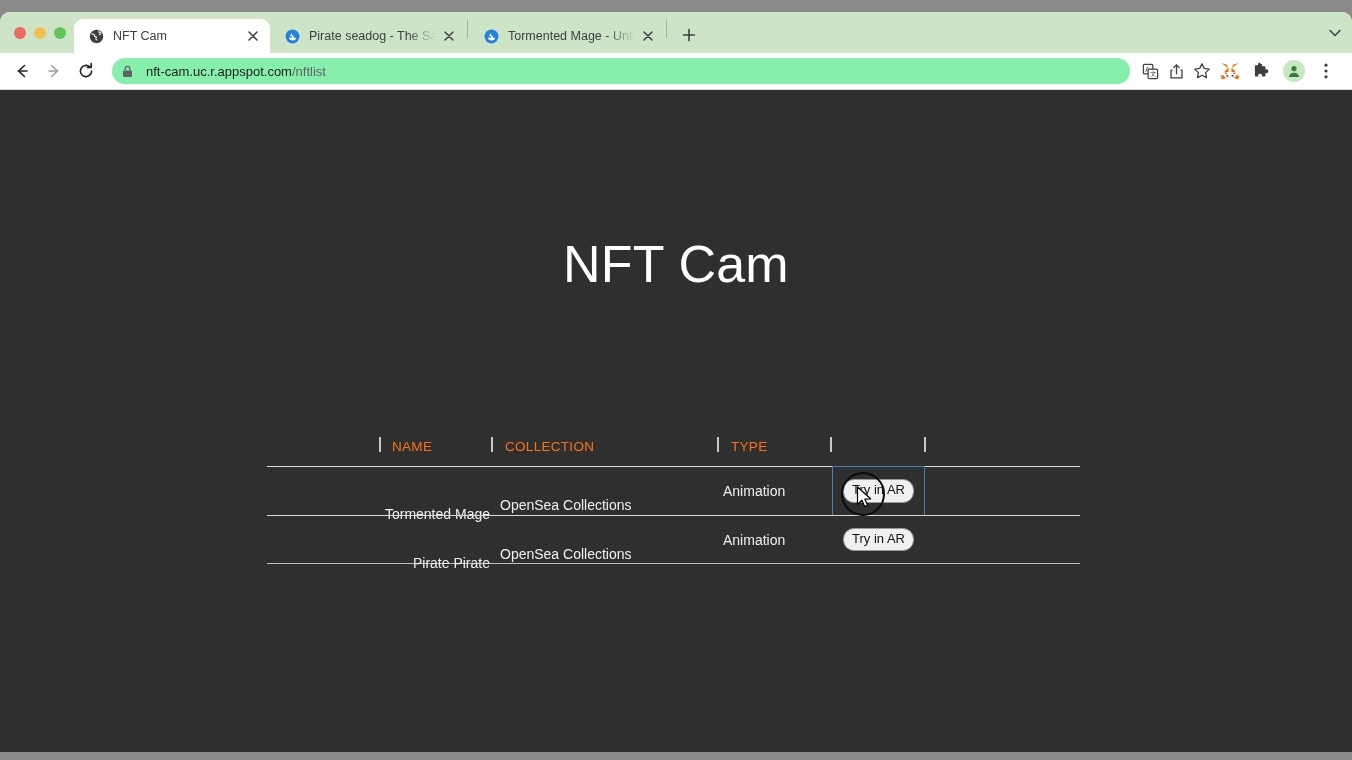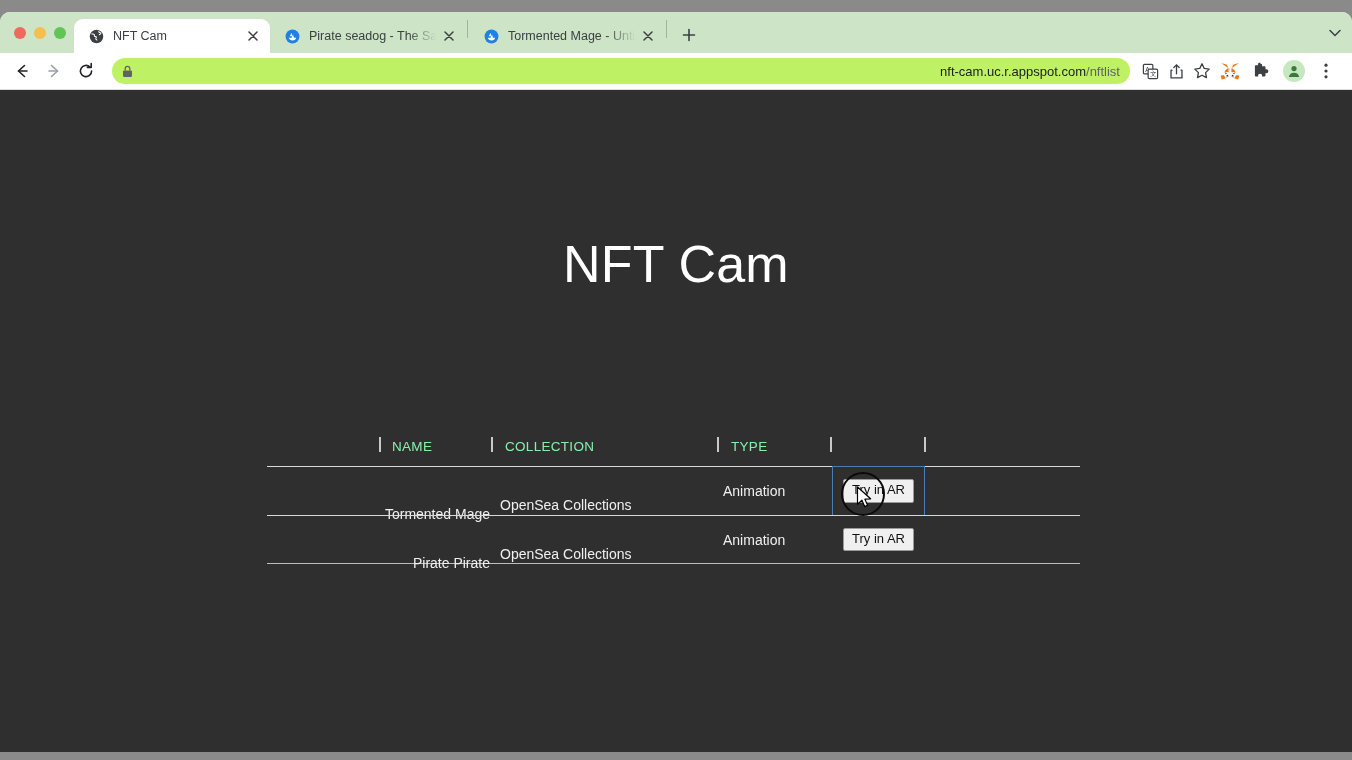--- a/index.html
+++ b/index.html
@@ -115,28 +115,27 @@
   }
   .tb-icon {
     width: 28px; height: 28px;
     display: flex; align-items: center; justify-content: center;
     flex: 0 0 auto;
     margin: 0 2px;
   }
   #omnibox {
     flex: 1 1 auto;
     height: 26px;
-    background: #bef264;
+    background: #86efac;
     border-radius: 13px;
     display: flex;
     align-items: center;
     padding: 0 10px;
     margin: 0 6px 0 10px;
     min-width: 0;
-    justify-content: space-between;
   }
   #lock-icon { flex: 0 0 14px; margin-right: 10px; display:flex; align-items:center;}
   #url-text {
     font-size: 13px;
     color: #202124;
     white-space: nowrap;
     overflow: hidden;
   }
   #url-text .url-path { color: #5f6368; }
   #omnibox-right {
@@ -180,21 +179,21 @@
     width: 813px;
   }
   #table-header {
     position: relative;
     height: 40px;
     display: flex;
     align-items: center;
   }
   .th {
     position: absolute;
-    color: #86efac;
+    color: #f97316;
     font-size: 13.5px;
     letter-spacing: 0.3px;
     white-space: nowrap;
   }
   .col-divider {
     position: absolute;
     width: 2px;
     height: 15px;
     background: #c9c9c9;
     top: 11px;
@@ -242,21 +241,21 @@
   .action-cell.focused::before { top: -1px; }
   .action-cell.focused::after  { bottom: -1px; }
 
   .ar-button {
     background: #f0f0f0;
     color: #111111;
     border: 1px solid #9a9a9a;
     font-size: 13px;
     font-family: "Liberation Sans", sans-serif;
     padding: 3px 8px 4px 8px;
-    border-radius: 2px;
+    border-radius: 11px;
     line-height: 1.1;
     white-space: nowrap;
   }
 
   
   #click-ring {
     position: absolute;
     left: 841px;
     top: 382px;
     width: 44px;

